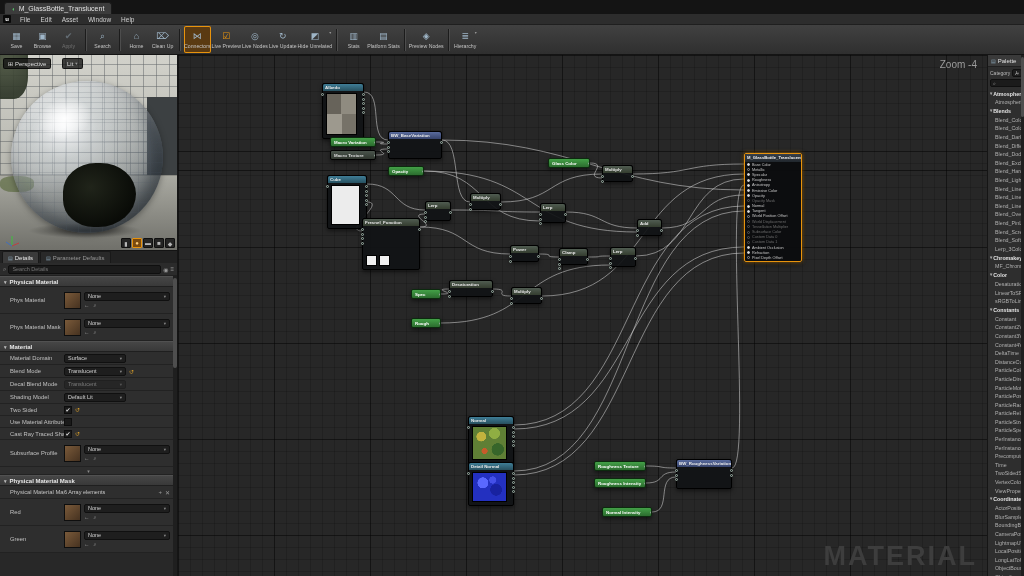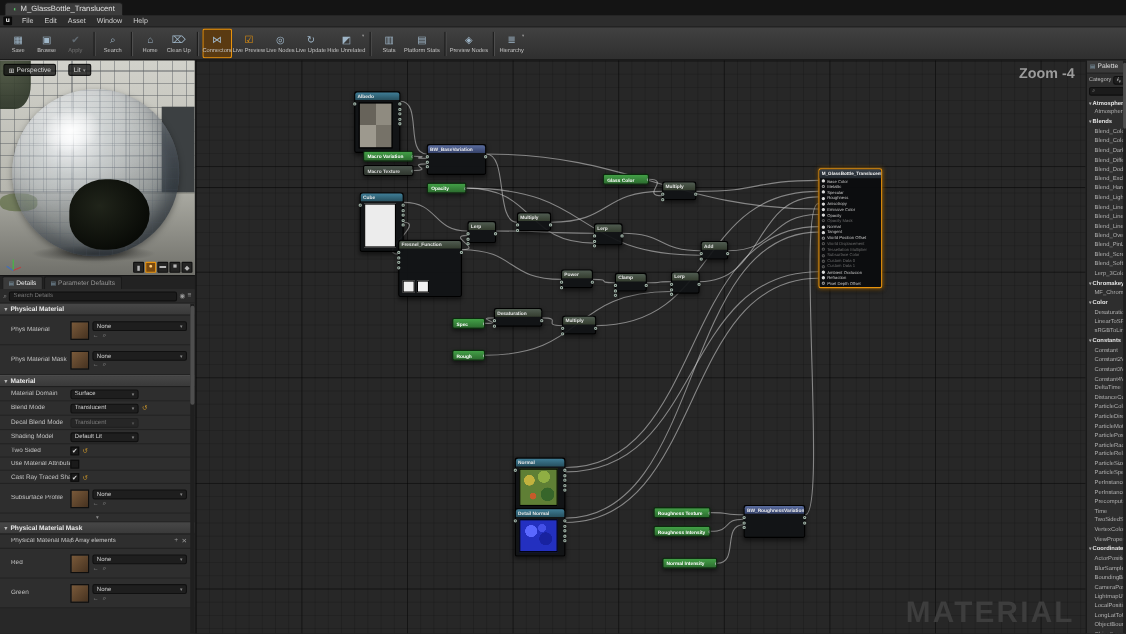--- a/index.html
+++ b/index.html
@@ -124,21 +124,21 @@
   #graph { flex:1; position:relative; overflow:hidden; background-color:#272727;
     background-image:
       linear-gradient(to right, rgba(0,0,0,.38) 1px, transparent 1px),
       linear-gradient(to bottom, rgba(0,0,0,.38) 1px, transparent 1px),
       linear-gradient(to right, rgba(0,0,0,.15) 1px, transparent 1px),
       linear-gradient(to bottom, rgba(0,0,0,.15) 1px, transparent 1px);
     background-size:96px 96px, 96px 96px, 12px 12px, 12px 12px; }
   .origin-h { position:absolute; left:0; right:0; top:115px; height:1px; background:rgba(0,0,0,.5); }
   #wires { position:absolute; inset:0; width:100%; height:100%; }
   #wires path { fill:none; stroke:#d6d6d6; stroke-opacity:.55; stroke-width:1; }
-  #zoom-label { position:absolute; top:4px; right:10px; font-size:13px; color:#9c9c9c;font-weight:bold; }
+  #zoom-label { position:absolute; top:4px; right:10px; font-size:10px; color:#9c9c9c; }
   #watermark { position:absolute; right:10px; bottom:4px; font-size:27px; font-weight:bold;
     color:#3d3d3d; letter-spacing:2px; }
 
   .node { position:absolute; background:rgba(17,19,21,.93); border:1px solid #000; border-radius:2px;
     box-shadow:0 2px 4px rgba(0,0,0,.5); }
   .node-h { height:7px; line-height:7px; padding:0 2px; font-size:4.4px; font-weight:bold; color:#e9e9e9;
     border-radius:2px 2px 0 0; white-space:nowrap; overflow:hidden; }
   .t-texture .node-h { background:linear-gradient(#3f7d96,#27505f); }
   .t-function .node-h { background:linear-gradient(#5a6c9e,#36436b); }
   .t-op .node-h { background:linear-gradient(#505c51,#343d2f); }

